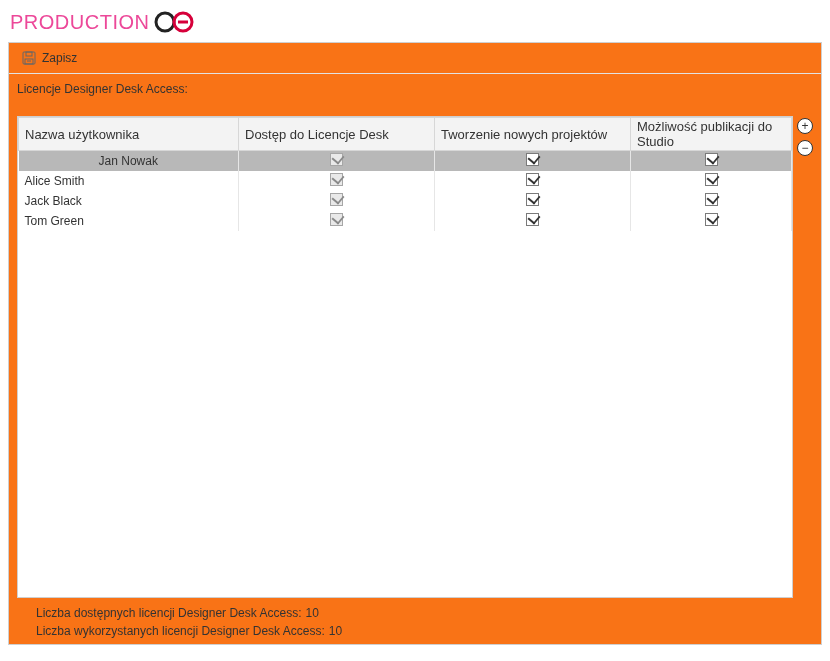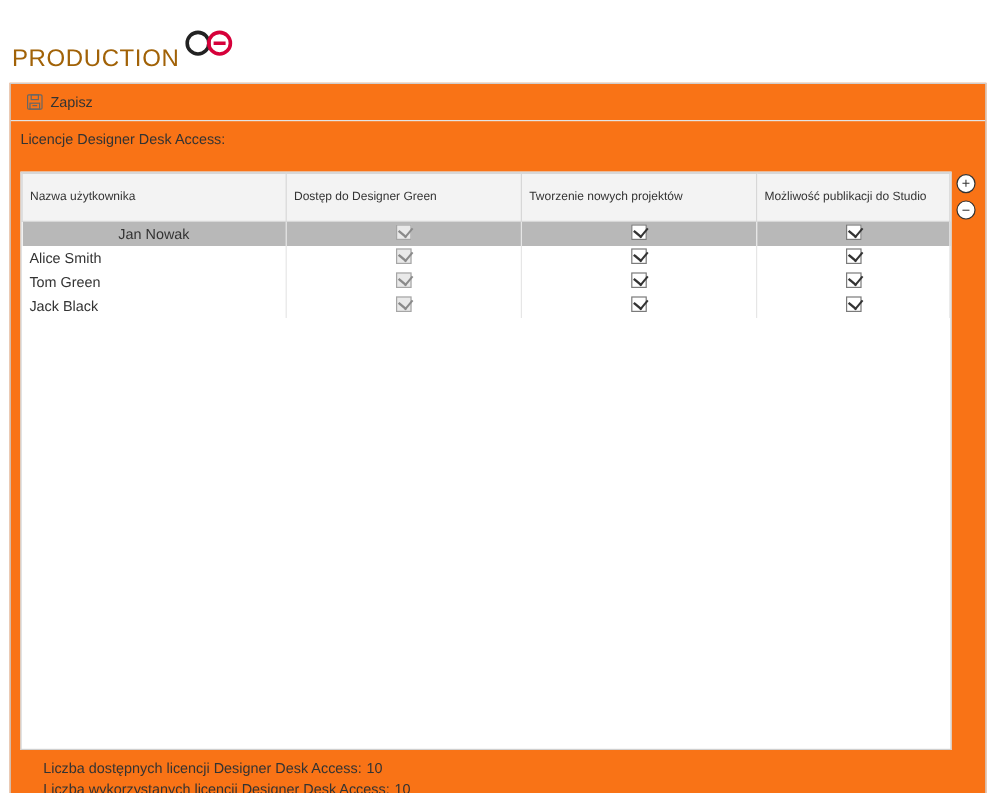--- a/index.html
+++ b/index.html
@@ -32,23 +32,22 @@
     margin-left: 4px;
   }
   .brand {
     display: flex;
     align-items: center;
     gap: 4px;
   }
   .brand-text {
     font-size: 20px;
     font-weight: 400;
-    color: #a16207;
+    color: #ec4899;
     letter-spacing: 0.5px;
-    margin-top: 28px;
   }
   .brand-logo svg { display: block; }
   .panel {
     border: 1px solid #cfcfcf;
     background: #f97316;
   }
   .toolbar {
     display: flex;
     align-items: center;
     gap: 6px;
@@ -87,22 +86,22 @@
   table.data {
     width: 100%;
     border-collapse: collapse;
     table-layout: fixed;
   }
   table.data thead th {
     text-align: left;
     font-weight: 400;
     background: #f3f3f3;
     border: 1px solid #d7d7d7;
-    padding: 14px 6px;
-    font-size: 10px;
+    padding: 1px 6px;
+    font-size: 13px;
     color: #333;
   }
   table.data tbody td {
     border-right: 1px solid #e6e6e6;
     padding: 2px 6px;
     height: 19px;
     vertical-align: middle;
   }
   table.data tbody tr.selected td {
     background: #b8b8b8;
@@ -204,46 +203,46 @@
           <table class="data">
             <colgroup>
               <col style="width:220px">
               <col style="width:196px">
               <col style="width:196px">
               <col>
             </colgroup>
             <thead>
               <tr>
                 <th>Nazwa użytkownika</th>
-                <th>Dostęp do Designer Green</th>
+                <th>Dostęp do Licencje Desk</th>
                 <th>Tworzenie nowych projektów</th>
                 <th>Możliwość publikacji do Studio</th>
               </tr>
             </thead>
             <tbody id="grid-body">
                 <tr class="selected">
                   <td>Jan Nowak</td>
                   <td class="cb-cell"><span class="cb checked disabled"></span></td>
                   <td class="cb-cell"><span class="cb checked"></span></td>
                   <td class="cb-cell"><span class="cb checked"></span></td>
                 </tr>
                 <tr>
                   <td>Alice Smith</td>
                   <td class="cb-cell"><span class="cb checked disabled"></span></td>
                   <td class="cb-cell"><span class="cb checked"></span></td>
                   <td class="cb-cell"><span class="cb checked"></span></td>
                 </tr>
                 <tr>
+                  <td>Jack Black</td>
+                  <td class="cb-cell"><span class="cb checked disabled"></span></td>
+                  <td class="cb-cell"><span class="cb checked"></span></td>
+                  <td class="cb-cell"><span class="cb checked"></span></td>
+                </tr>
+                <tr>
                   <td>Tom Green</td>
-                  <td class="cb-cell"><span class="cb checked disabled"></span></td>
-                  <td class="cb-cell"><span class="cb checked"></span></td>
-                  <td class="cb-cell"><span class="cb checked"></span></td>
-                </tr>
-                <tr>
-                  <td>Jack Black</td>
                   <td class="cb-cell"><span class="cb checked disabled"></span></td>
                   <td class="cb-cell"><span class="cb checked"></span></td>
                   <td class="cb-cell"><span class="cb checked"></span></td>
                 </tr>
               </tbody>
           </table>
         </div>
 
         <div class="grid-actions">
           <div class="round-btn">

